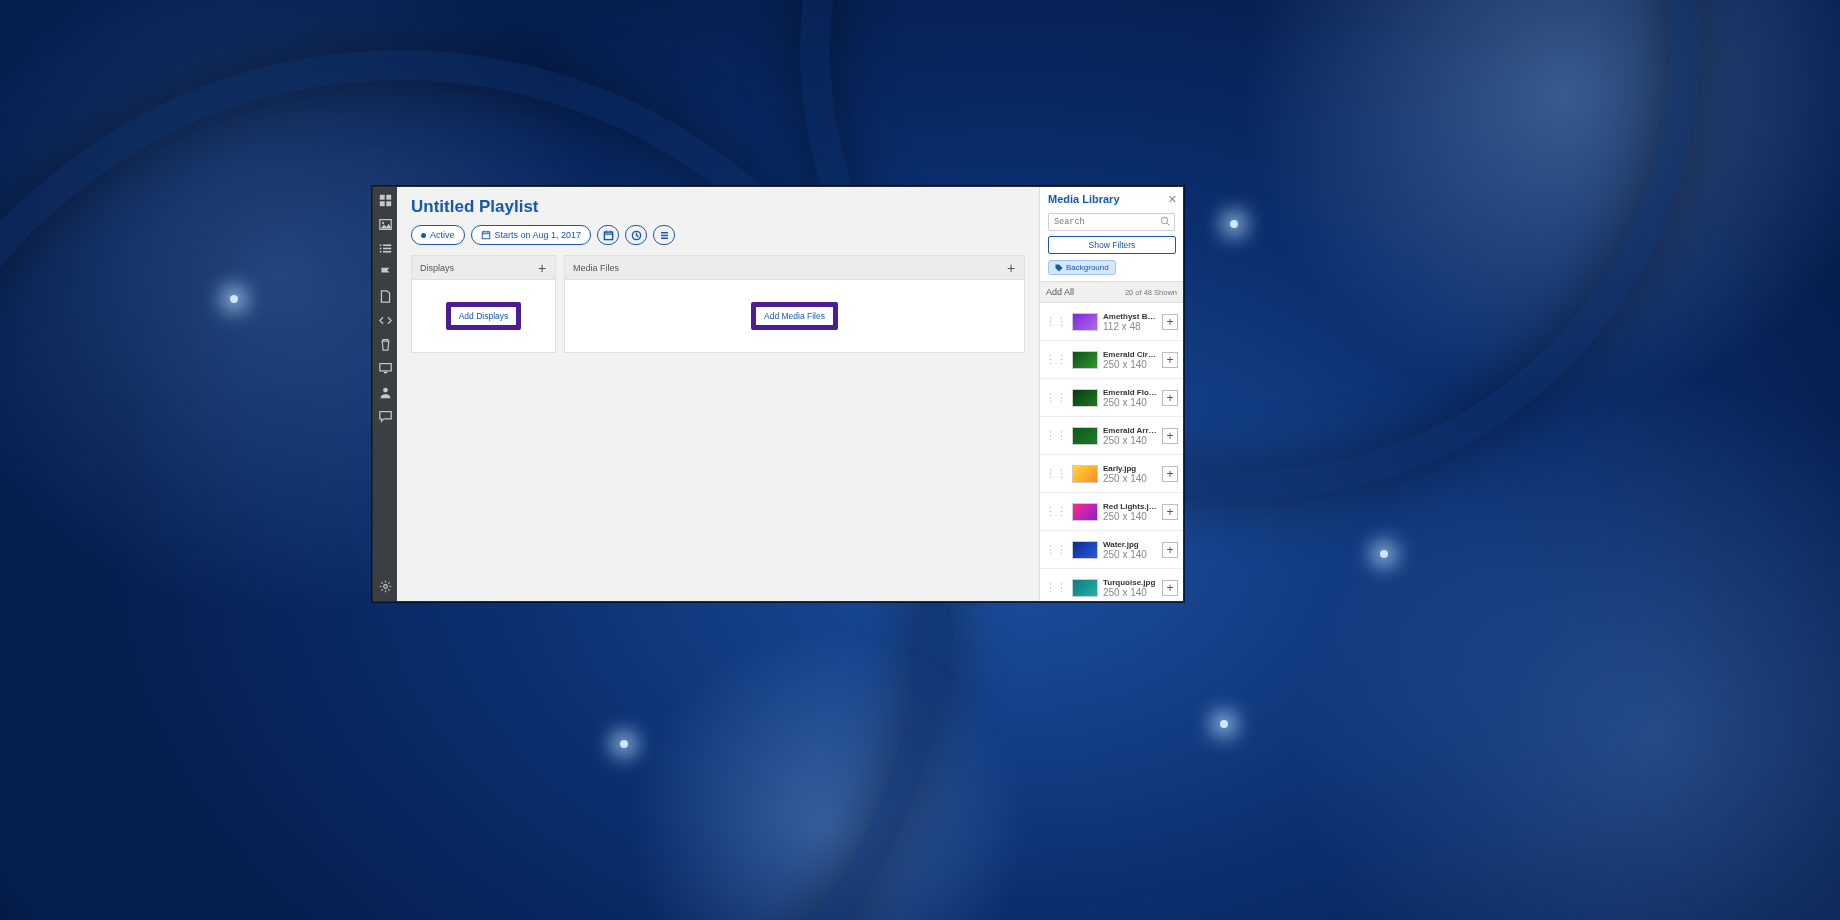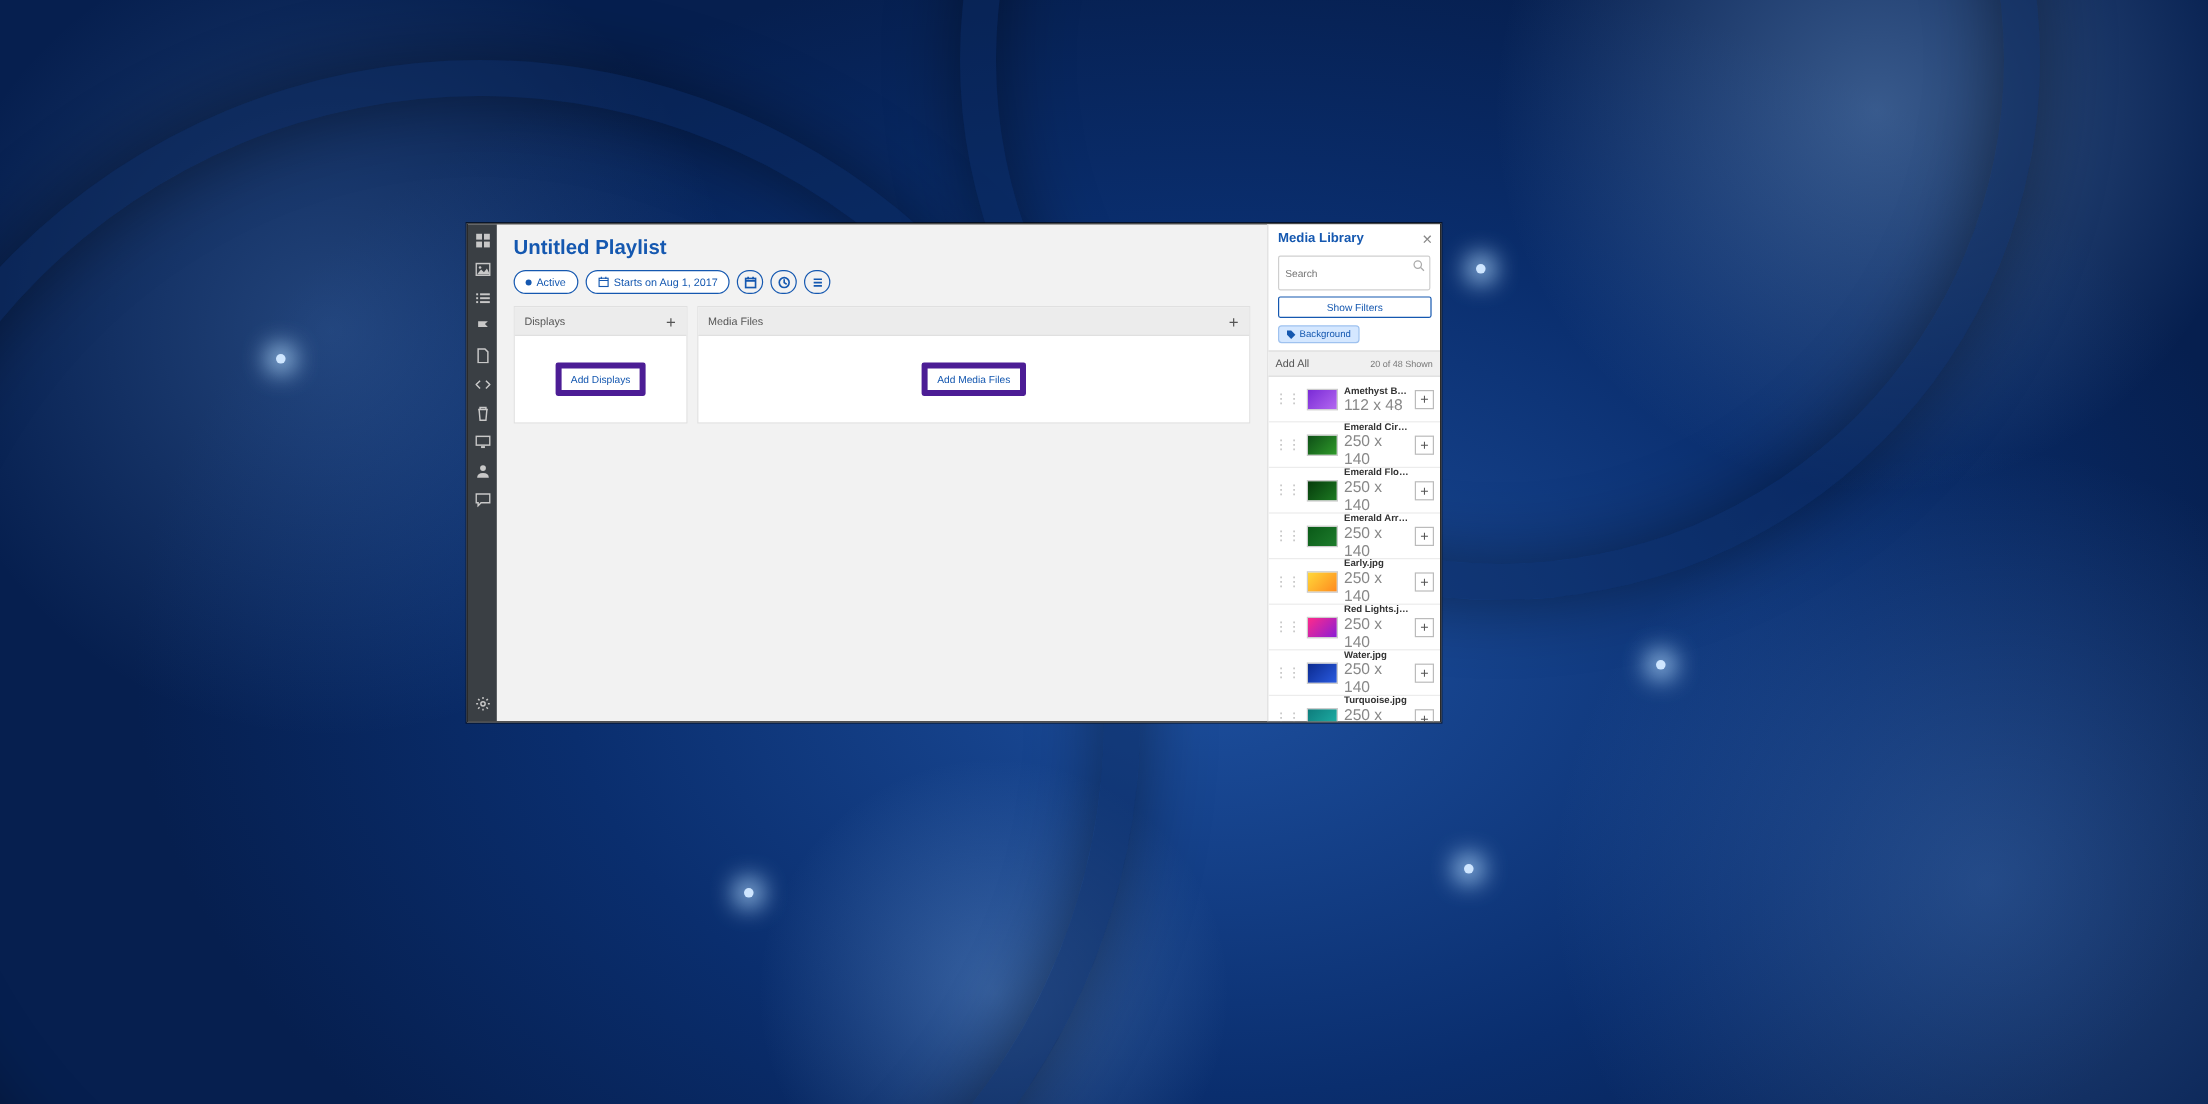--- a/index.html
+++ b/index.html
@@ -16,21 +16,21 @@
 }
 .bg-ring{
   position:absolute;border-radius:50%;
   border:30px solid rgba(10,40,90,.45);
   box-shadow:0 0 60px rgba(0,0,0,.4), inset 0 0 60px rgba(0,0,0,.4);
 }
 .ring1{width:1100px;height:1100px;left:-150px;top:50px;}
 .ring2{width:900px;height:900px;left:800px;top:-400px;}
 .glow{position:absolute;width:8px;height:8px;border-radius:50%;background:#cfe6ff;box-shadow:0 0 20px 8px rgba(180,220,255,.9);}
 .app-window{
-  position:absolute;left:389px;top:186px;width:812px;height:416px;
+  position:absolute;left:372px;top:186px;width:812px;height:416px;
   background:#f2f2f2;border:1px solid #2a2a2a;display:flex;
   box-shadow:0 0 0 1px rgba(0,0,0,.6);
 }
 
 .sidebar{width:24px;background:#3a3f44;display:flex;flex-direction:column;align-items:center;padding-top:6px;gap:10px;}
 .sidebar .nav-item{width:14px;height:14px;color:#c8c8c8;display:flex;align-items:center;justify-content:center;cursor:pointer;}
 .sidebar svg{width:13px;height:13px;fill:#c8c8c8;}
 
 .main{flex:1;padding:10px 14px 0 14px;overflow:hidden;}
 .title{color:#1558b0;font-size:17px;font-weight:600;margin-bottom:8px;}
@@ -56,34 +56,34 @@
 .panel-header{background:#ececec;border-bottom:1px solid #e0e0e0;height:24px;display:flex;align-items:center;justify-content:space-between;padding:0 6px 0 8px;font-size:9px;color:#555;}
 .add-sq{width:14px;height:14px;display:flex;align-items:center;justify-content:center;font-size:14px;color:#555;cursor:pointer;line-height:1;}
 .panel-body{height:72px;display:flex;align-items:center;justify-content:center;}
 .outline-btn{border:5px solid #4c1d95;color:#1558b0;background:#fff;font-size:8.5px;padding:4px 8px;border-radius:2px;cursor:pointer;}
 
 .library{width:144px;background:#fff;border-left:1px solid #dcdcdc;display:flex;flex-direction:column;font-size:9px;}
 .lib-head{padding:6px 8px 4px 8px;position:relative;}
 .lib-title{color:#1558b0;font-size:11px;font-weight:600;}
 .lib-close{position:absolute;right:6px;top:6px;color:#888;cursor:pointer;font-size:11px;}
 .lib-search{margin:4px 8px 0 8px;position:relative;}
-.lib-search input{width:100%;height:29px;border:1px solid #cfcfcf;border-radius:2px;padding:0 18px 0 5px;font-size:8.5px;color:#555;}
+.lib-search input{width:100%;height:18px;border:1px solid #cfcfcf;border-radius:2px;padding:0 18px 0 5px;font-size:8.5px;color:#555;font-family:Liberation Mono, monospace;}
 .lib-search .mag{position:absolute;right:4px;top:3px;color:#aaa;}
 .show-filters{margin:5px 7px 0 8px;border:1px solid #1558b0;color:#1558b0;text-align:center;height:18px;line-height:16px;border-radius:2px;font-size:8.5px;cursor:pointer;}
 .tag-row{margin:6px 8px;}
 .tag{display:inline-flex;align-items:center;gap:3px;background:#d4e7ff;border:1px solid #9fc2ef;color:#1558b0;font-size:8px;padding:2px 6px;border-radius:3px;cursor:pointer;}
 .addall{background:#f0f0f0;border-top:1px solid #dcdcdc;border-bottom:1px solid #dcdcdc;height:22px;display:flex;align-items:center;justify-content:space-between;padding:0 6px;color:#555;gap:32px;}
 .addall .count{font-size:7.5px;color:#777;}
 .lib-list{flex:1;overflow:hidden;}
 .lib-item{display:flex;align-items:center;height:38px;border-bottom:1px solid #ececec;padding:0 5px;gap:5px;}
 .grip{color:#bbb;cursor:grab;font-size:11px;}
 .thumb{width:26px;height:18px;border:1px solid #ccc;flex-shrink:0;}
 .lib-meta{flex:1;overflow:hidden;}
 .lib-name{font-size:8px;font-weight:700;color:#333;white-space:nowrap;overflow:hidden;text-overflow:ellipsis;}
-.lib-dim{font-size:13px;color:#888;}
+.lib-dim{font-size:10px;color:#888;}
 .lib-add{width:16px;height:16px;border:1px solid #bbb;display:flex;align-items:center;justify-content:center;font-size:12px;color:#555;cursor:pointer;line-height:1;}
 </style>
 </head>
 <body>
 
 <div class="bg-ring ring1"></div>
 <div class="bg-ring ring2"></div>
 <div class="glow" style="left:230px;top:295px"></div>
 <div class="glow" style="left:1230px;top:220px"></div>
 <div class="glow" style="left:1380px;top:550px"></div>

